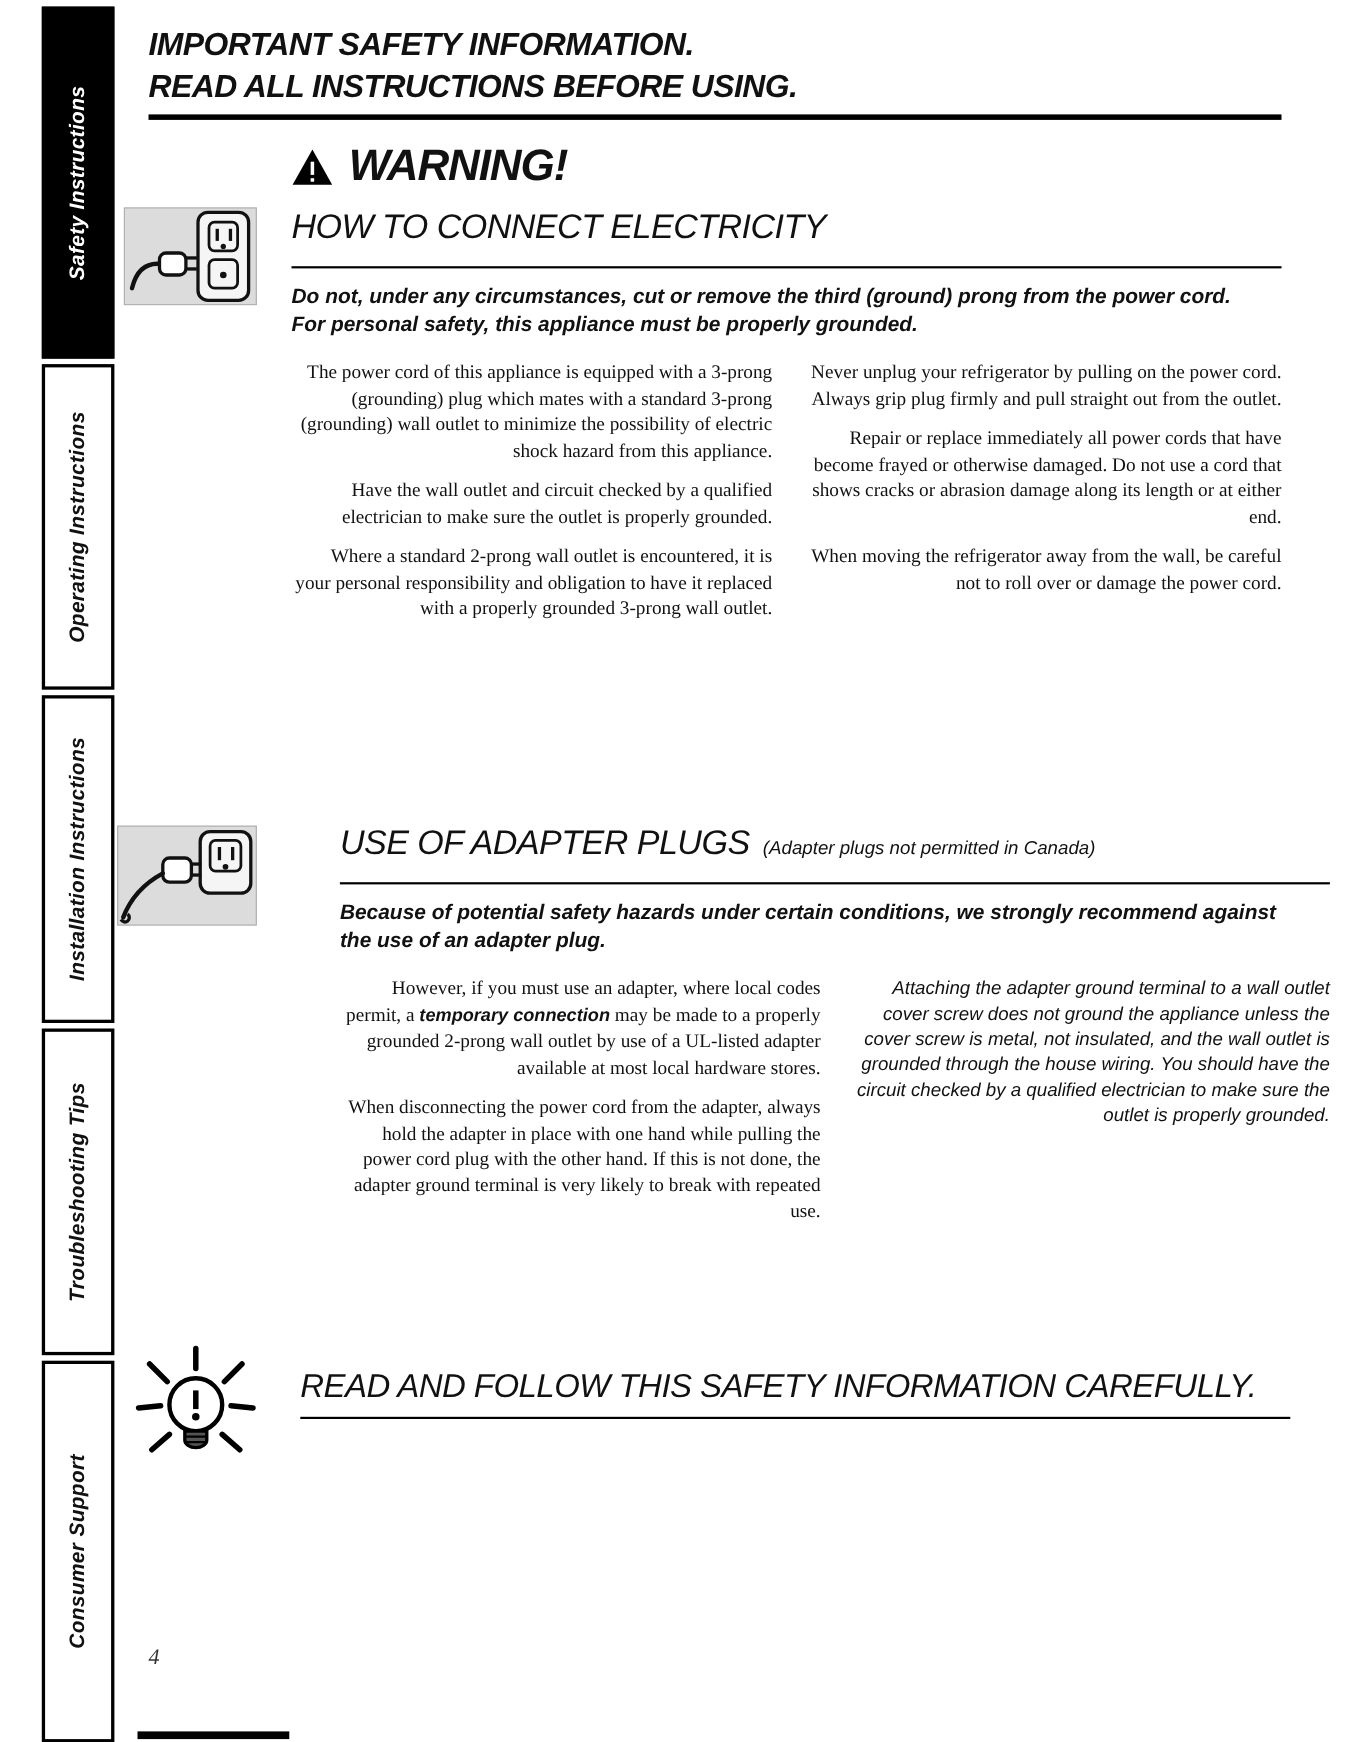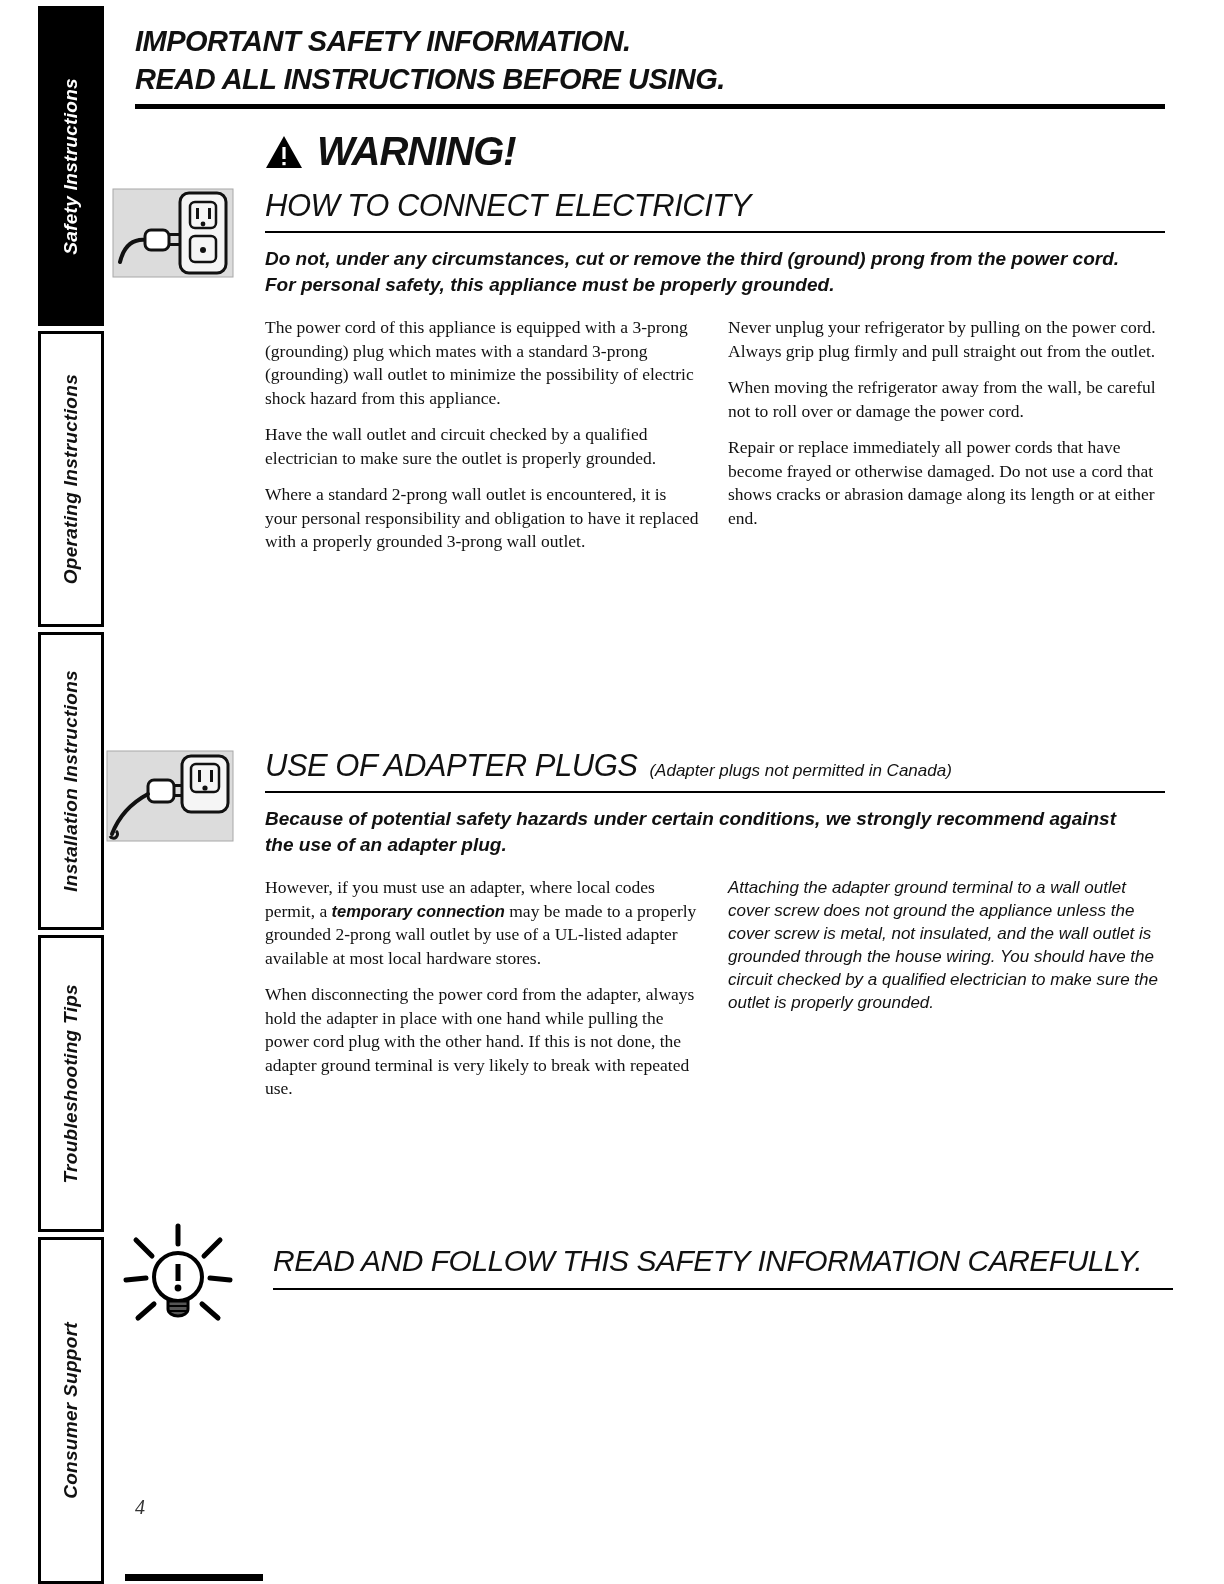--- a/index.html
+++ b/index.html
@@ -79,21 +79,21 @@
   .section {
     position: absolute;
     left: 265px;
     width: 900px;
   }
   .sec-title-row {
     display: flex;
     align-items: baseline;
     gap: 12px;
     border-bottom: 2px solid #000;
-    padding-bottom: 7px;
+    padding-bottom: 18px;
   }
   .sec-title {
     font-family: "Liberation Sans", sans-serif;
     font-style: italic;
     font-weight: 400;
     font-size: 31px;
     letter-spacing: -0.5px;
     white-space: nowrap;
   }
   .sec-note {
@@ -103,21 +103,21 @@
   }
   .sec-intro {
     margin: 13px 0 18px 0;
     width: 96%;
     font-family: "Liberation Sans", sans-serif;
     font-style: italic;
     font-weight: bold;
     font-size: 19px;
     line-height: 26px;
   }
-  .cols { display: flex; gap: 26px; }
+  .cols { display: flex; gap: 26px; text-align: right; }
   .col  { width: 437px; }
   .col p {
     font-size: 17.5px;
     line-height: 23.5px;
     margin: 0 0 13px 0;
   }
   .bi {
     font-family: "Liberation Sans", sans-serif;
     font-style: italic;
     font-weight: bold;
@@ -232,41 +232,41 @@
     </div>
     <p class="sec-intro">Do not, under any circumstances, cut or remove the third (ground) prong from the power cord. For personal safety, this appliance must be properly grounded.</p>
     <div class="cols">
       <div class="col">
         <p>The power cord of this appliance is equipped with a 3-prong (grounding) plug which mates with a standard 3-prong (grounding) wall outlet to minimize the possibility of electric shock hazard from this appliance.</p>
         <p>Have the wall outlet and circuit checked by a qualified electrician to make sure the outlet is properly grounded.</p>
         <p>Where a standard 2-prong wall outlet is encountered, it is your personal responsibility and obligation to have it replaced with a properly grounded 3-prong wall outlet.</p>
       </div>
       <div class="col">
         <p>Never unplug your refrigerator by pulling on the power cord. Always grip plug firmly and pull straight out from the outlet.</p>
+        <p>Repair or replace immediately all power cords that have become frayed or otherwise damaged. Do not use a cord that shows cracks or abrasion damage along its length or at either end.</p>
         <p>When moving the refrigerator away from the wall, be careful not to roll over or damage the power cord.</p>
-        <p>Repair or replace immediately all power cords that have become frayed or otherwise damaged. Do not use a cord that shows cracks or abrasion damage along its length or at either end.</p>
       </div>
     </div>
   </section>
 
   <svg class="icon-abs" style="left:106px;top:750px;" width="128" height="92" viewBox="0 0 128 92">
     <rect x="1" y="1" width="126" height="90" fill="#dcdcdc" stroke="#a8a8a8"></rect>
     <rect x="76" y="6" width="46" height="56" rx="9" fill="#f5f5f5" stroke="#111" stroke-width="3"></rect>
     <rect x="85" y="14" width="28" height="28" rx="5" fill="none" stroke="#111" stroke-width="2.5"></rect>
     <rect x="92" y="20" width="3" height="12" fill="#111"></rect>
     <rect x="104" y="20" width="3" height="12" fill="#111"></rect>
     <circle cx="99" cy="38" r="2.6" fill="#111"></circle>
     <rect x="42" y="30" width="26" height="22" rx="6" fill="#fff" stroke="#111" stroke-width="3"></rect>
     <rect x="68" y="34" width="9" height="3" fill="#111"></rect>
     <rect x="68" y="44" width="9" height="3" fill="#111"></rect>
     <path d="M6 84 Q16 58 42 44" fill="none" stroke="#111" stroke-width="4" stroke-linecap="round"></path>
     <path d="M4 86 a4 4 0 1 0 6 -5" fill="none" stroke="#111" stroke-width="3"></path>
   </svg>
 
-  <section class="section" style="top:748px;">
+  <section class="section" style="top:748px;margin-left:44px;">
     <div class="sec-title-row">
       <span class="sec-title">USE OF ADAPTER PLUGS</span>
       <span class="sec-note">(Adapter plugs not permitted in Canada)</span>
     </div>
     <p class="sec-intro">Because of potential safety hazards under certain conditions, we strongly recommend against the use of an adapter plug.</p>
     <div class="cols">
       <div class="col">
         <p><span>However, if you must use an adapter, where local codes permit, a </span><span class="bi">temporary connection</span><span> may be made to a properly grounded 2-prong wall outlet by use of a UL-listed adapter available at most local hardware stores.</span></p>
         <p>When disconnecting the power cord from the adapter, always hold the adapter in place with one hand while pulling the power cord plug with the other hand. If this is not done, the adapter ground terminal is very likely to break with repeated use.</p>
       </div>

